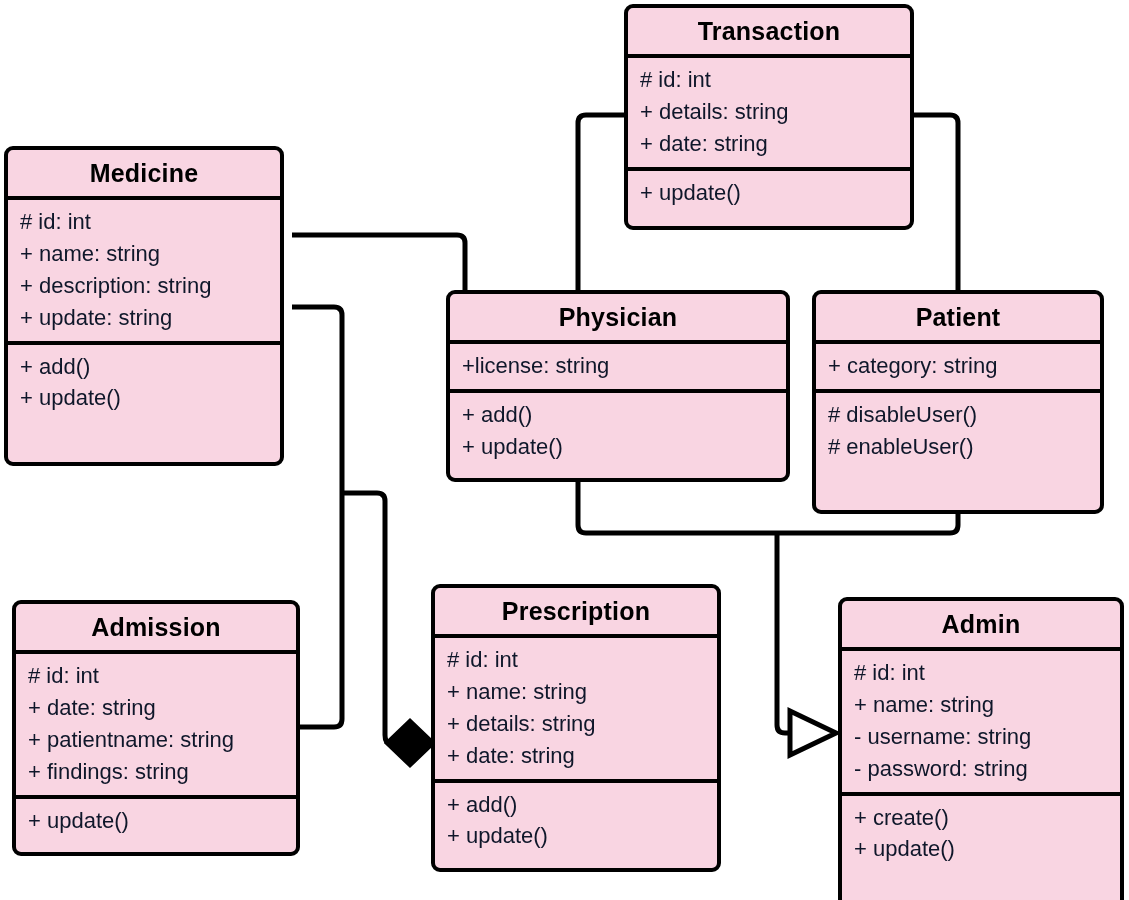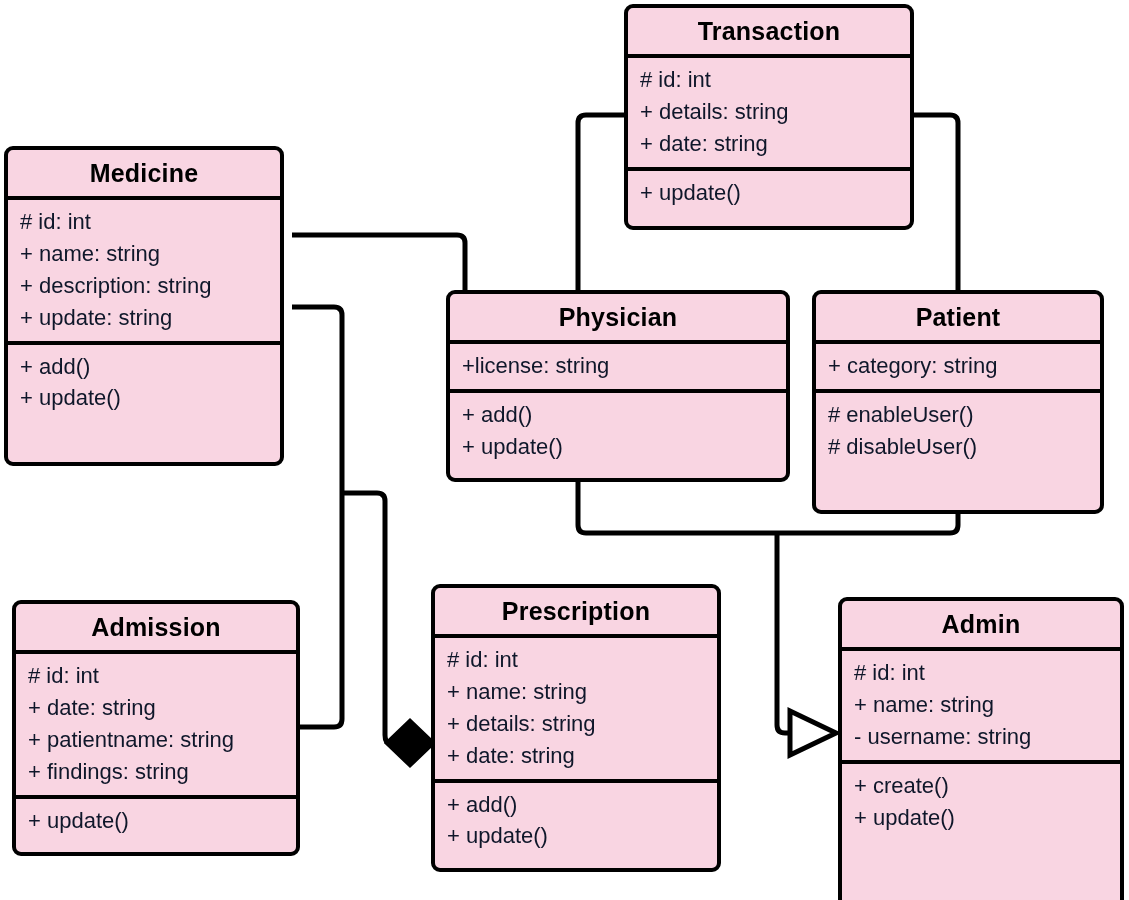--- a/index.html
+++ b/index.html
@@ -130,22 +130,22 @@
   </div>
 
   <div class="uml-class" style="left:812px; top:290px; width:292px; height:224px;">
     <div class="class-name">Patient</div>
     <div class="compartment-divider"></div>
     <div class="compartment">
       <div class="member">+ category: string</div>
     </div>
     <div class="compartment-divider"></div>
     <div class="compartment">
+      <div class="member"># disableUser()</div>
       <div class="member"># enableUser()</div>
-      <div class="member"># disableUser()</div>
     </div>
   </div>
 
   <div class="uml-class" style="left:12px; top:600px; width:288px; height:256px;">
     <div class="class-name">Admission</div>
     <div class="compartment-divider"></div>
     <div class="compartment">
       <div class="member"># id: int</div>
       <div class="member">+ date: string</div>
       <div class="member">+ patientname: string</div>
@@ -173,20 +173,21 @@
     </div>
   </div>
 
   <div class="uml-class" style="left:838px; top:578px; width:286px; height:318px;margin-top:19px;">
     <div class="class-name">Admin</div>
     <div class="compartment-divider"></div>
     <div class="compartment">
       <div class="member"># id: int</div>
       <div class="member">+ name: string</div>
       <div class="member">- username: string</div>
+      <div class="member">- password: string</div>
     </div>
     <div class="compartment-divider"></div>
     <div class="compartment">
       <div class="member">+ create()</div>
       <div class="member">+ update()</div>
     </div>
   </div>
 
 </div>
 

